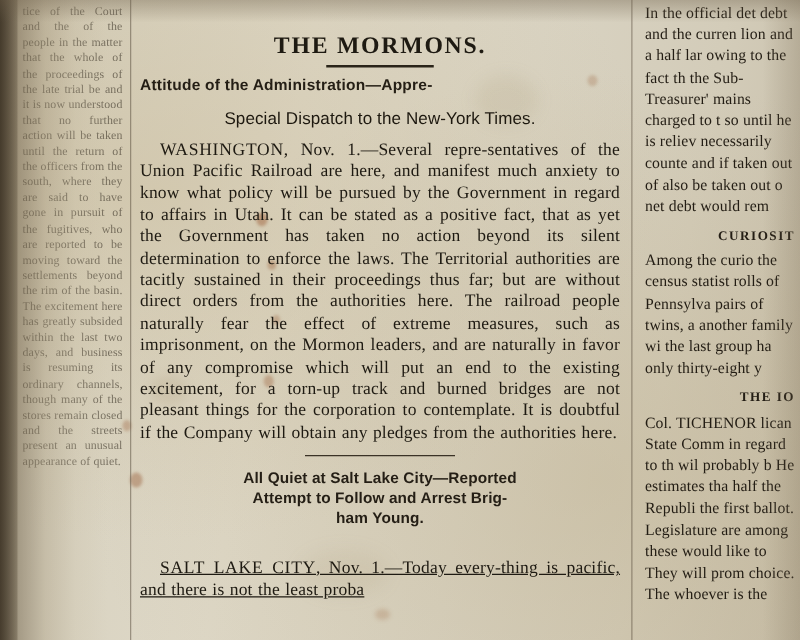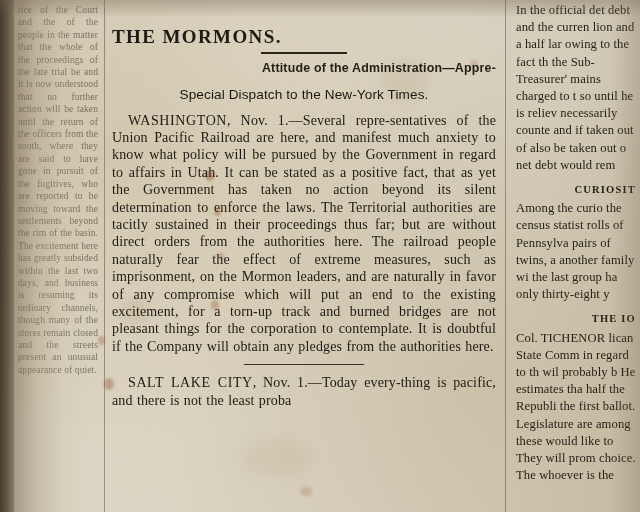--- a/index.html
+++ b/index.html
@@ -92,41 +92,41 @@
   
   .col-main {
     position: absolute;
     left: 112px;
     top: 6px;
     width: 384px;
     height: 506px;
     color: #1e1a12;
   }
   .headline {
-    text-align: left;
+    text-align: center;
     font-size: 19px;
     font-weight: bold;
     letter-spacing: 1.4px;
     margin: 20px 0 4px 0;
     font-family: "Liberation Serif", serif;
   }
   .rule-short {
     width: 86px;
     height: 1.6px;
     background: #2a2419;
     margin: 3px auto 6px auto;
   }
   .rule-thin {
     width: 120px;
     height: 1px;
     background: #3a3226;
     margin: 9px auto 9px auto;
   }
   .subhead {
-    text-align: right;
+    text-align: left;
     font-size: 12.4px;
     font-weight: bold;
     letter-spacing: 0.2px;
     line-height: 16px;
     font-family: "Liberation Sans", sans-serif;
     color: #241e15;
   }
   .subhead2 {
     text-align: center;
     font-size: 13.6px;
@@ -226,22 +226,27 @@
     </div>
 
     <div class="subhead2">Special Dispatch to the New-York Times.</div>
 
     <div class="body indent">
       <span class="dateline">WASHINGTON</span><span>, Nov. 1.—Several repre-</span><span>sentatives of the Union Pacific Railroad are here, and manifest much anxiety to know what policy will be pursued by the Government in regard to affairs in Utah. It can be stated as a positive fact, that as yet the Government has taken no action beyond its silent determination to enforce the laws. The Territorial authorities are tacitly sustained in their proceedings thus far; but are without direct orders from the authorities here. The railroad people naturally fear the effect of extreme measures, such as imprisonment, on the Mormon leaders, and are naturally in favor of any compromise which will put an end to the existing excitement, for a torn-up track and burned bridges are not pleasant things for the corporation to contemplate. It is doubtful if the Company will obtain any pledges from the authorities here.</span>
     </div>
 
     <div class="rule-thin"></div>
 
-
-    <div class="body indent" style="margin-top:8px;">
+    <div class="subhead3">
+      <div>All Quiet at Salt Lake City—Reported</div>
+      <div>Attempt to Follow and Arrest Brig-</div>
+      <div>ham Young.</div>
+    </div>
+
+    <div class="body indent" style="margin-top:24px;text-decoration:underline;">
       <span class="dateline">SALT LAKE CITY</span><span>, Nov. 1.—Today every-</span><span>thing is pacific, and there is not the least proba</span>
     </div>
   </div>
 
   <div class="col-right">
     <p>In the official det debt and the curren lion and a half lar owing to the fact th the Sub-Treasurer' mains charged to t so until he is reliev necessarily counte and if taken out of also be taken out o net debt would rem</p>
     <div class="minihead">CURIOSIT</div>
     <p>Among the curio the census statist rolls of Pennsylva pairs of twins, a another family wi the last group ha only thirty-eight y</p>
     <div class="minihead">THE IO</div>
     <p>Col. TICHENOR lican State Comm in regard to th wil probably b He estimates tha half the Republi the first ballot. Legislature are among these would like to They will prom choice. The whoever is the</p>

